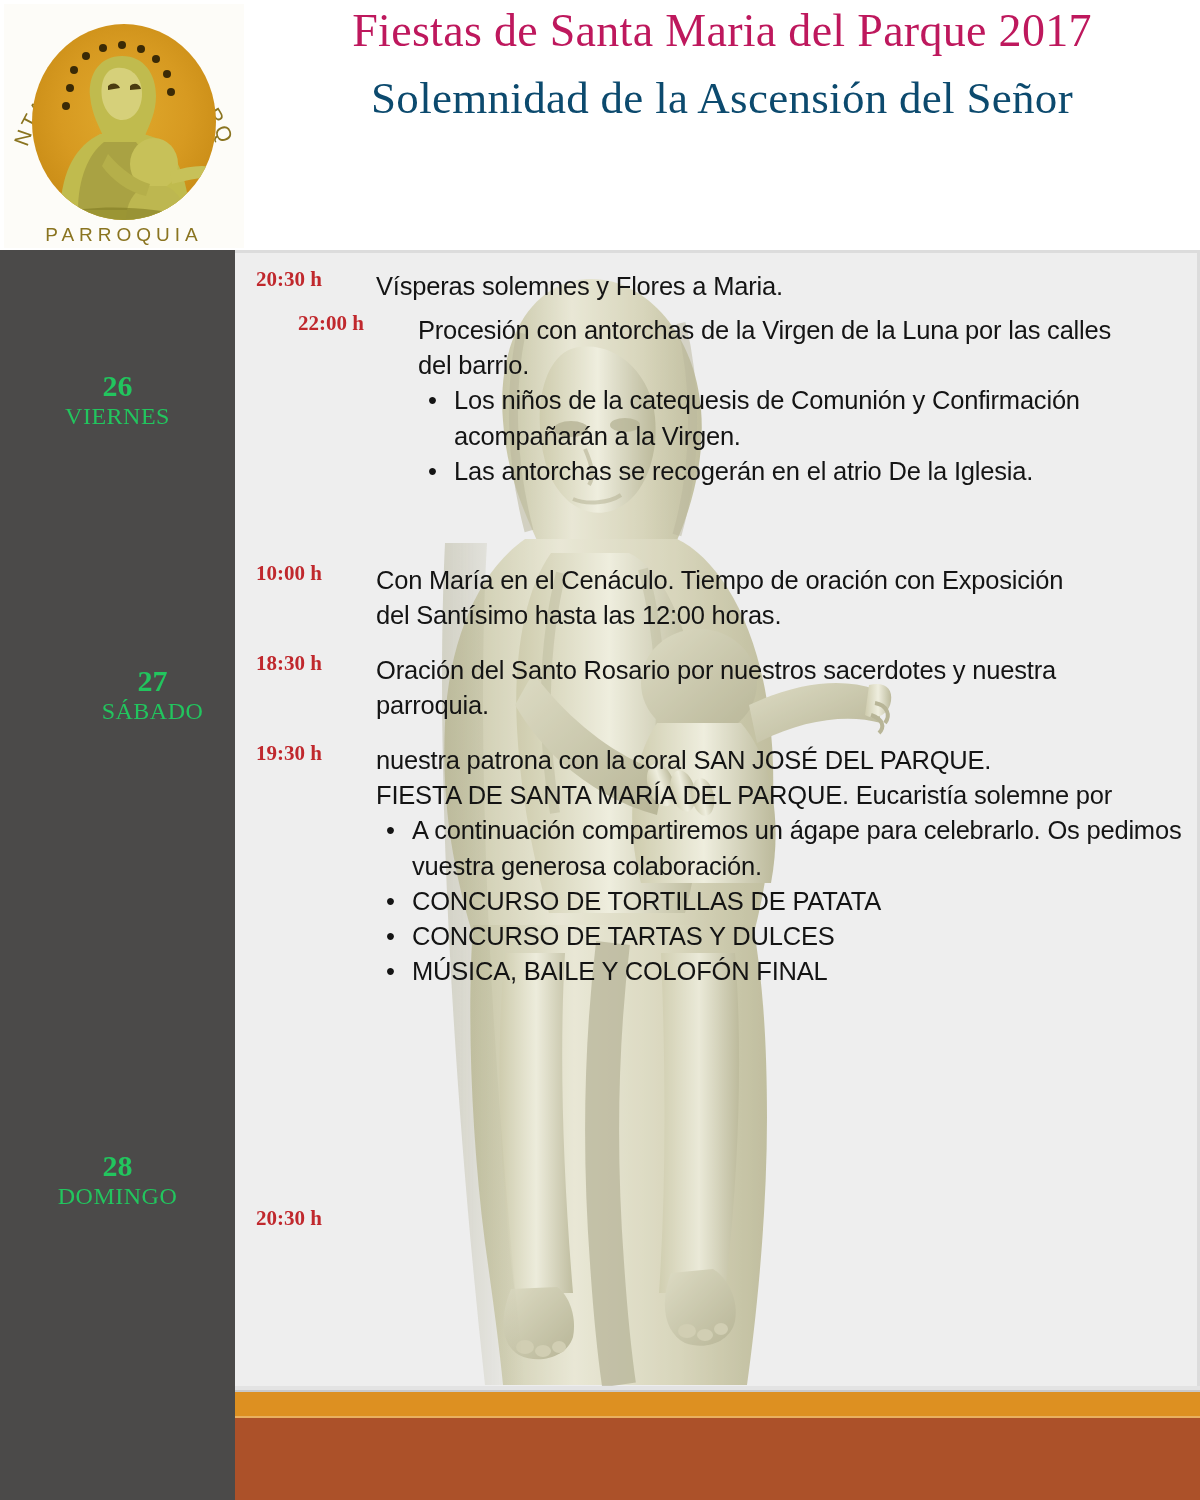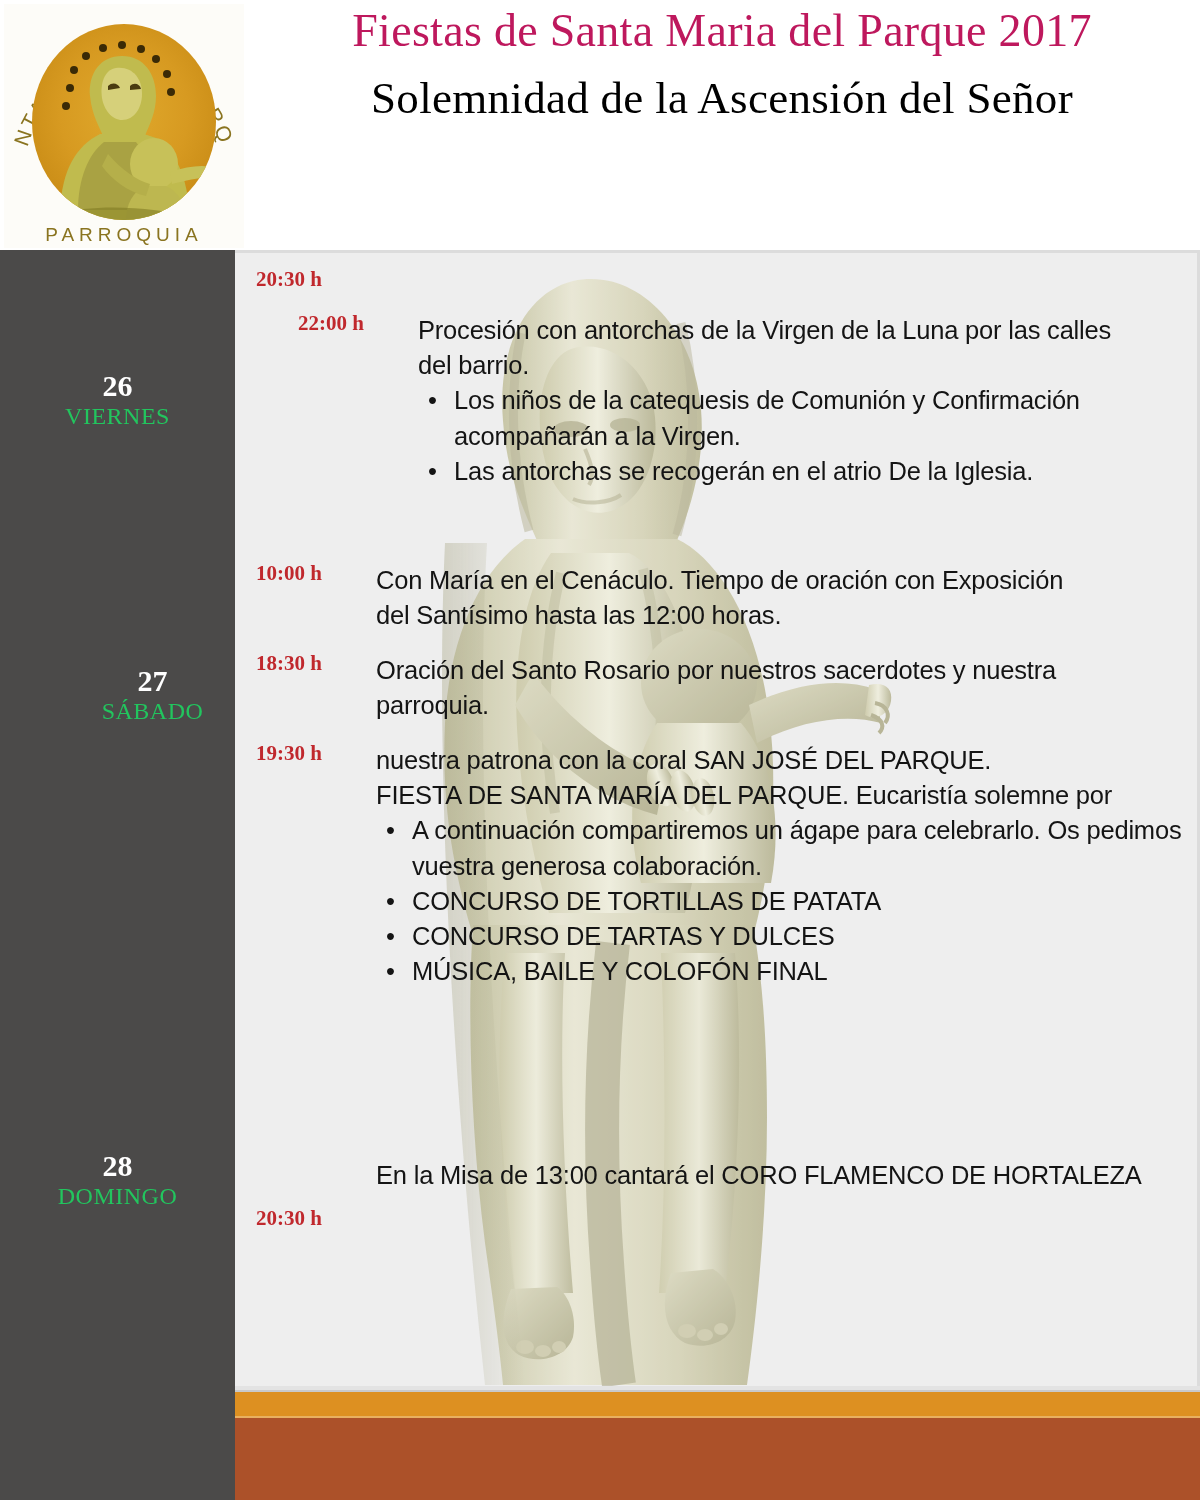--- a/index.html
+++ b/index.html
@@ -52,21 +52,21 @@
   .hdr-line2 {
     font-size: 45px;
     color: #151515;
     line-height: 1.0;
     letter-spacing: .3px;
     white-space: nowrap;
     margin-bottom: 22px;
   }
   .hdr-line3 {
     font-size: 45px;
-    color: #000000;
+    color: #0c4a6e;
     line-height: 1.0;
     letter-spacing: .3px;
     white-space: nowrap;
   }
 
   
   .sidebar {
     position: absolute;
     left: 0; top: 250px;
     width: 235px;
@@ -78,21 +78,21 @@
     left: 0;
     width: 235px;
     text-align: center;
     color: #ffffff;
     font-family: "Liberation Serif", serif;
   }
   .day-num {
     font-size: 30px;
     font-weight: bold;
     line-height: 1.08;
-    color: #ffffff;
+    color: #22c55e;
   }
   .day-name {
     font-size: 24px;
     line-height: 1.2;
     color: #22c55e;
     letter-spacing: .5px;
   }
   #day-0 { top: 120px; }
   #day-1 { top: 415px; padding-left: 35px; }
   #day-2 { top: 900px; }
@@ -411,20 +411,23 @@
 
         <path d="M70 290 C 60 500, 76 820, 110 1132 L 150 1132
                  C 116 820, 100 500, 112 290 Z" fill="url(#shadeDark)" opacity=".5"></path>
       </svg>
     </div>
 
     <div class="schedule">
 
       <div class="entry" id="entry-fri-2030">
         <div class="entry-time">20:30 h</div>
+        <div class="entry-body">
+          <p>Vísperas solemnes y Flores a Maria.</p>
+        </div>
       </div>
 
       <div class="entry" id="entry-fri-2200">
         <div class="entry-time">22:00 h</div>
         <div class="entry-body">
           <p>Procesión con antorchas de la Virgen de la Luna por las calles</p>
           <p>del barrio.</p>
           <ul class="bullets">
             <li>
               <span class="bdot">•</span>
@@ -474,24 +477,20 @@
               <span>CONCURSO DE TARTAS Y DULCES</span>
             </li>
             <li>
               <span class="bdot">•</span>
               <span>MÚSICA, BAILE Y COLOFÓN FINAL</span>
             </li>
           </ul>
         </div>
       </div>
 
-      <div class="entry" id="entry-sun-misa">
-        <div class="entry-time"></div>
-        <div class="noindent-line">En la Misa de 13:00 cantará el CORO FLAMENCO DE HORTALEZA</div>
-      </div>
 
       <div class="entry" id="entry-sun-2030">
         <div class="entry-time">20:30 h</div>
       </div>
 
     </div>
   </div>
 
   <div class="panel-gap"></div>
   <div class="footer-orange"></div>

